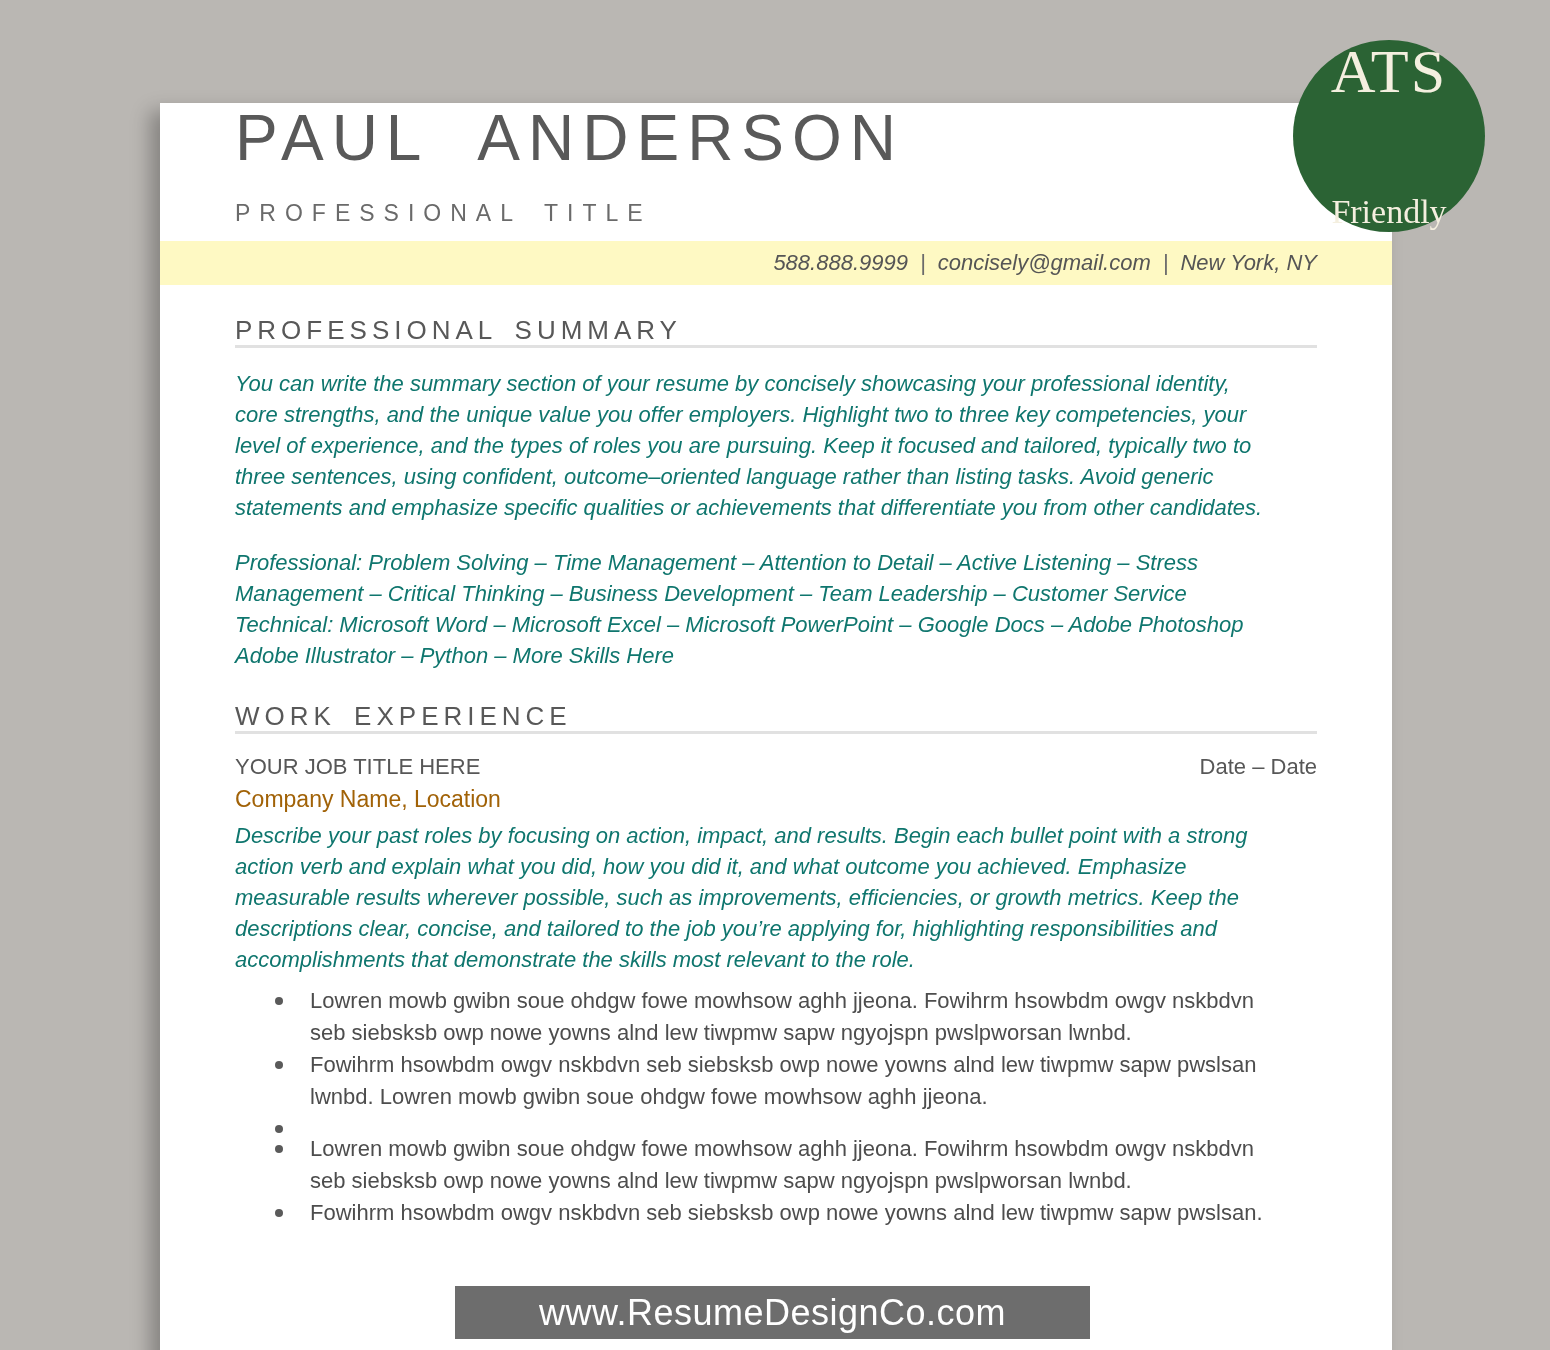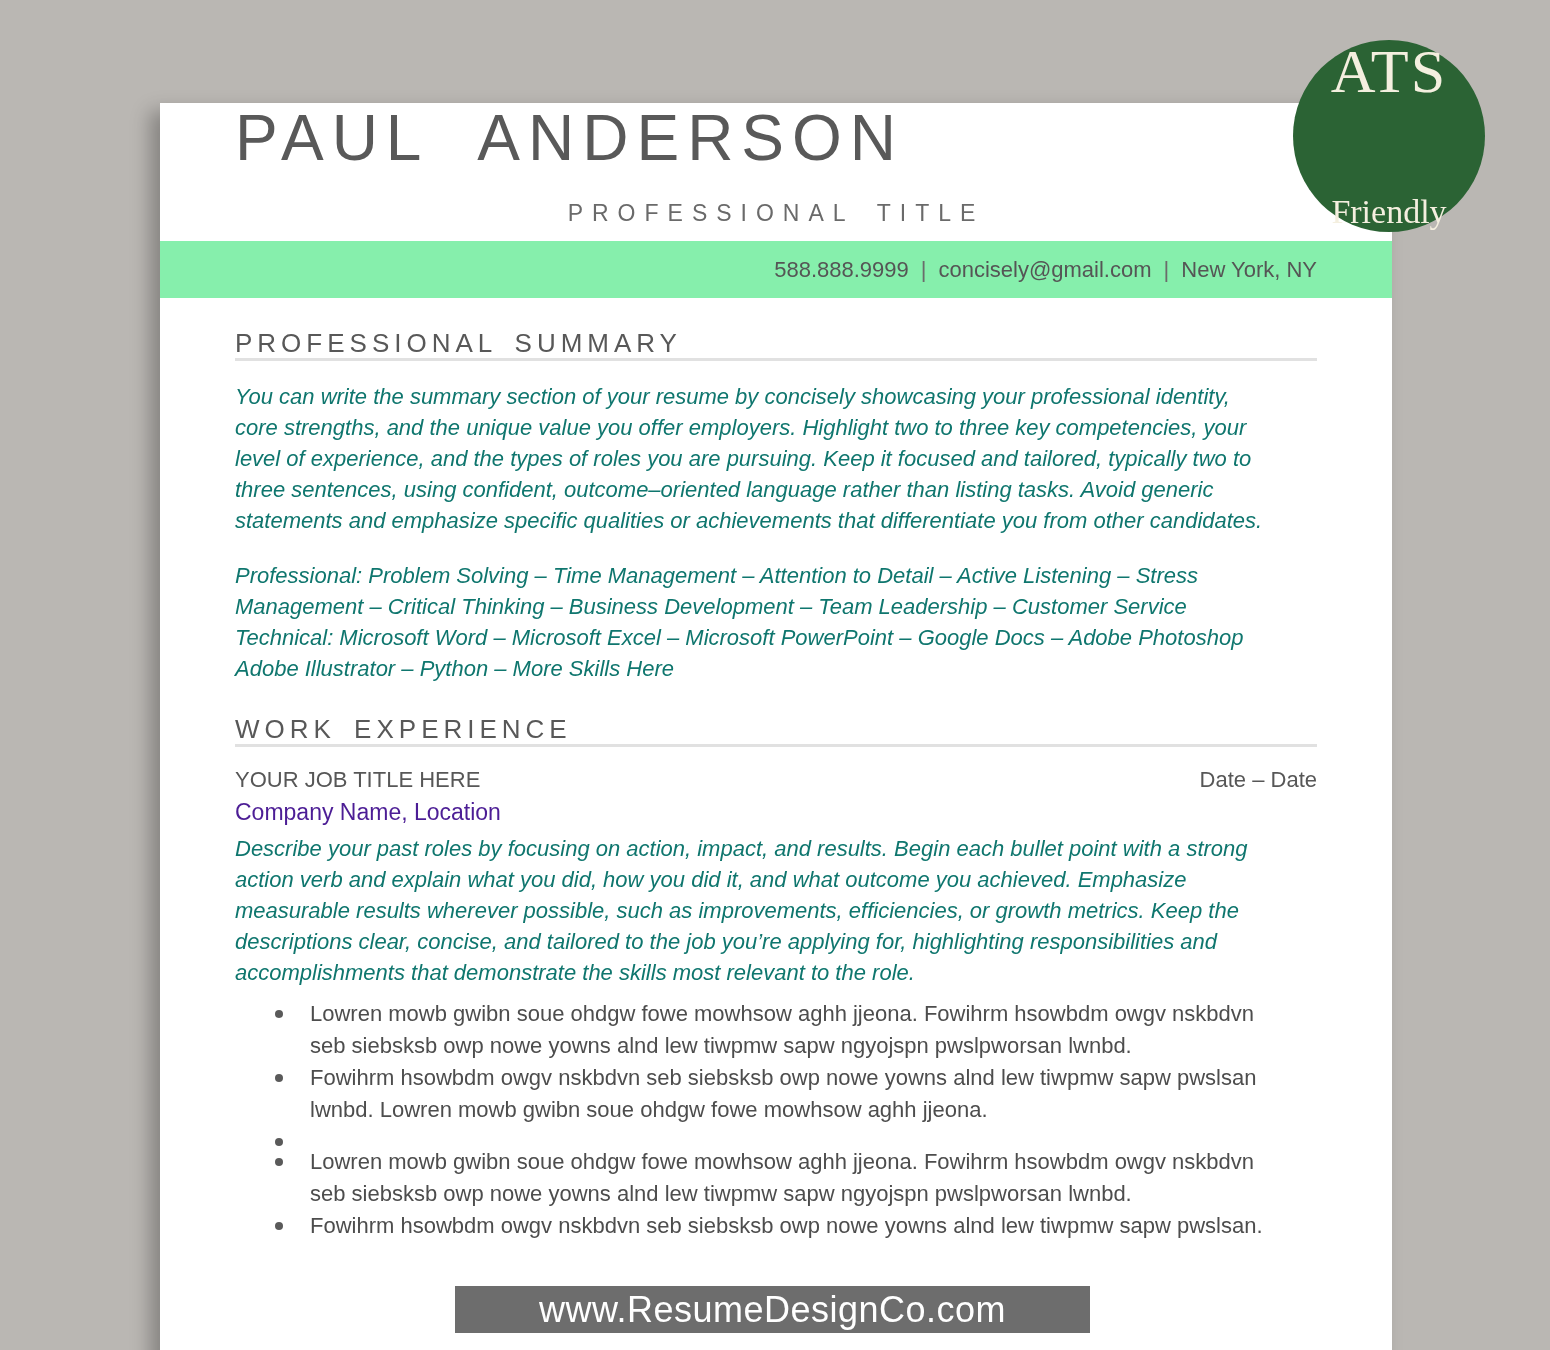--- a/index.html
+++ b/index.html
@@ -19,27 +19,27 @@
 
   .pad { padding-left:75px; padding-right:75px; }
 
   .name {
     font-size:64px; line-height:70px;
     font-weight:400; color:#595959;
     letter-spacing:8px; word-spacing:28px;
   }
   .prof-title {
     margin-top:26px; font-size:23px; line-height:28px;
-    color:#6a6a6a; letter-spacing:9px; word-spacing:8px;text-align:center;
+    color:#6a6a6a; letter-spacing:9px; word-spacing:8px;
   }
 
   .contact-bar {
-    margin-top:14px; height:57px; background:#86efac;
+    margin-top:14px; height:44px; background:#fef9c3;
     display:flex; align-items:center; justify-content:flex-end;
-    padding-right:75px; font-size:22px; color:#555555;
+    padding-right:75px; font-style:italic; font-size:22px; color:#555555;
   }
   .contact-bar .sep { margin:0 12px; color:#6b6b6b; }
 
   .section-heading {
     margin-top:30px; font-size:26px; line-height:30px;
     color:#585858; letter-spacing:5px; word-spacing:6px;
     font-weight:400; border-bottom:3px solid #e1e1e1;
   }
 
   .body-text {
@@ -47,21 +47,21 @@
     white-space:pre-line;
     font-style:italic;
   }
   .summary-para { margin-top:20px; }
   .skills-para  { margin-top:24px; }
 
   .job-row {
     margin-top:18px; display:flex; justify-content:space-between;
     font-size:22px; line-height:30px; color:#575757;
   }
-  .company { margin-top:2px; font-size:23px; line-height:30px; color:#4c1d95; }
+  .company { margin-top:2px; font-size:23px; line-height:30px; color:#a16207; }
   .job-desc { margin-top:6px; }
 
   .bullets { margin-top:10px; list-style:none; }
   .bullets li { display:flex; }
   .bullets .dot {
     flex:0 0 auto; width:8px; height:8px; border-radius:50%;
     background:#5a5a5a; margin:12px 0 0 40px;
   }
   .bullets .b-text {
     margin-left:27px; font-size:22px; line-height:32px;
@@ -73,21 +73,21 @@
     width:192px; height:192px; border-radius:50%;
     background:#2b6334; color:#f4efdf;
     display:flex; flex-direction:column; align-items:center; justify-content:space-between;
     font-family:"Liberation Serif", serif; z-index:5;
   }
   .badge .l1 { font-size:62px; line-height:62px; letter-spacing:2px; }
   .badge .l2 { font-size:34px; line-height:40px; }
 
   .watermark {
     position:absolute; left:455px; top:1286px;
-    width:635px; height:47px; background:rgba(84,84,84,0.85);
+    width:635px; height:53px; background:rgba(84,84,84,0.85);
     display:flex; align-items:center; justify-content:center;
     color:#ffffff; font-size:36px; letter-spacing:0.5px; z-index:6;
   }
 </style>
 </head>
 <body>
 
 <div class="frame">
 
   <div class="page">

